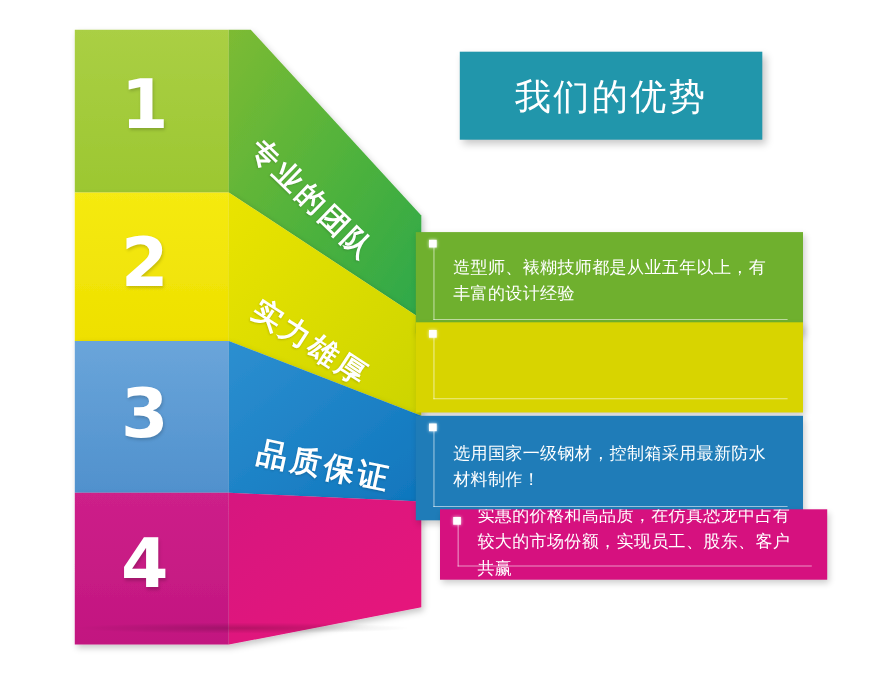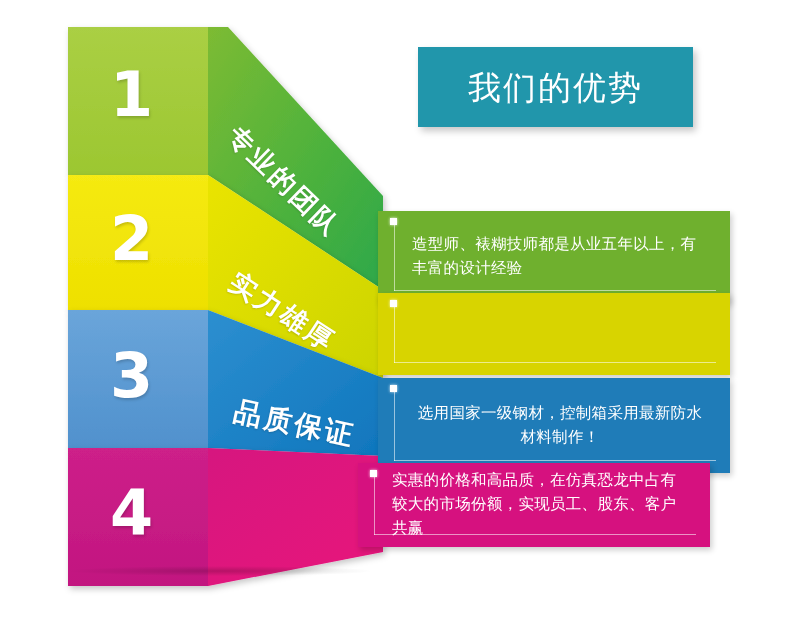--- a/index.html
+++ b/index.html
@@ -225,28 +225,28 @@
     <span class="bracket-bottom"></span>
     <div class="body-text">造型师、裱糊技师都是从业五年以上，有丰富的设计经验</div>
   </div>
 
   <div class="content-box" style="left:378px; top:293px; width:352px; height:82px; background:#d8d400;">
     <span class="dot"></span>
     <span class="bracket"></span>
     <span class="bracket-bottom"></span>
   </div>
 
-  <div class="content-box" style="left:378px; top:378px; width:352px; height:95px; background:#1f7cb8;text-align:center;">
+  <div class="content-box" style="left:378px; top:378px; width:352px; height:95px; background:#1f7cb8;">
     <span class="dot"></span>
     <span class="bracket"></span>
     <span class="bracket-bottom"></span>
     <div class="body-text">选用国家一级钢材，控制箱采用最新防水材料制作！</div>
   </div>
 
-  <div class="content-box" style="left:358px; top:463px; width:352px; height:84px; background:#d6117f;">
+  <div class="content-box" style="left:400px; top:463px; width:352px; height:64px; background:#d6117f;">
     <span class="dot"></span>
     <span class="bracket"></span>
     <span class="bracket-bottom"></span>
     <div class="body-text">实惠的价格和高品质，在仿真恐龙中占有较大的市场份额，实现员工、股东、客户共赢</div>
   </div>
 
   <div class="base-shadow"></div>
 </div>
 
 </body></html>

